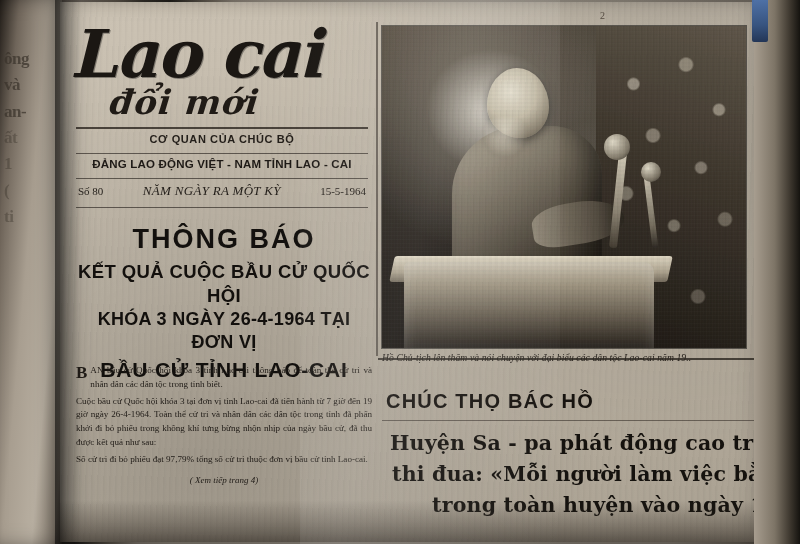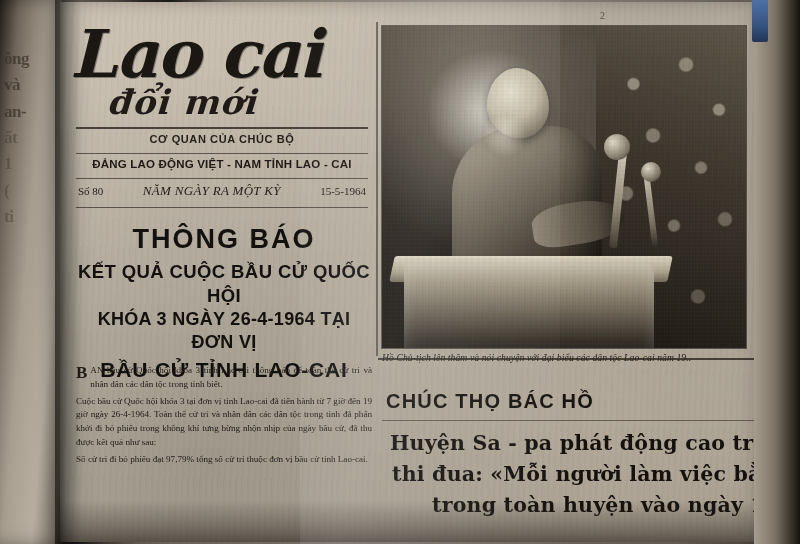--- a/index.html
+++ b/index.html
@@ -451,20 +451,21 @@
       <div class="h-line1">THÔNG BÁO</div>
       <div class="h-line2">KẾT QUẢ CUỘC BẦU CỬ QUỐC HỘI</div>
       <div class="h-line3">KHÓA 3 NGÀY 26-4-1964 TẠI ĐƠN VỊ</div>
       <div class="h-line4">BẦU CỬ TỈNH LAO-CAI</div>
     </div>
 
     <div class="article">
       <p><span class="dropcap">B</span><span>AN bầu cử Quốc hội khóa 3 tỉnh Lao-cai thông báo để toàn thể cử tri và nhân dân các dân tộc trong tỉnh biết.</span></p>
       <p>Cuộc bầu cử Quốc hội khóa 3 tại đơn vị tỉnh Lao-cai đã tiến hành từ 7 giờ đến 19 giờ ngày 26-4-1964. Toàn thể cử tri và nhân dân các dân tộc trong tỉnh đã phấn khởi đi bỏ phiếu trong không khí tưng bừng nhộn nhịp của ngày bầu cử, đã thu được kết quả như sau:</p>
       <p>Số cử tri đi bỏ phiếu đạt 97,79% tổng số cử tri thuộc đơn vị bầu cử tỉnh Lao-cai.</p>
+      <div class="note">( Xem tiếp trang 4)</div>
     </div>
 
     <div class="vert-divider"></div>
 
     <div class="photo-wrap">
       <div class="photo">
         <div class="crowd"></div>
         <div class="fig-body"></div>
         <div class="fig-arm"></div>
         <div class="fig-head"></div>

